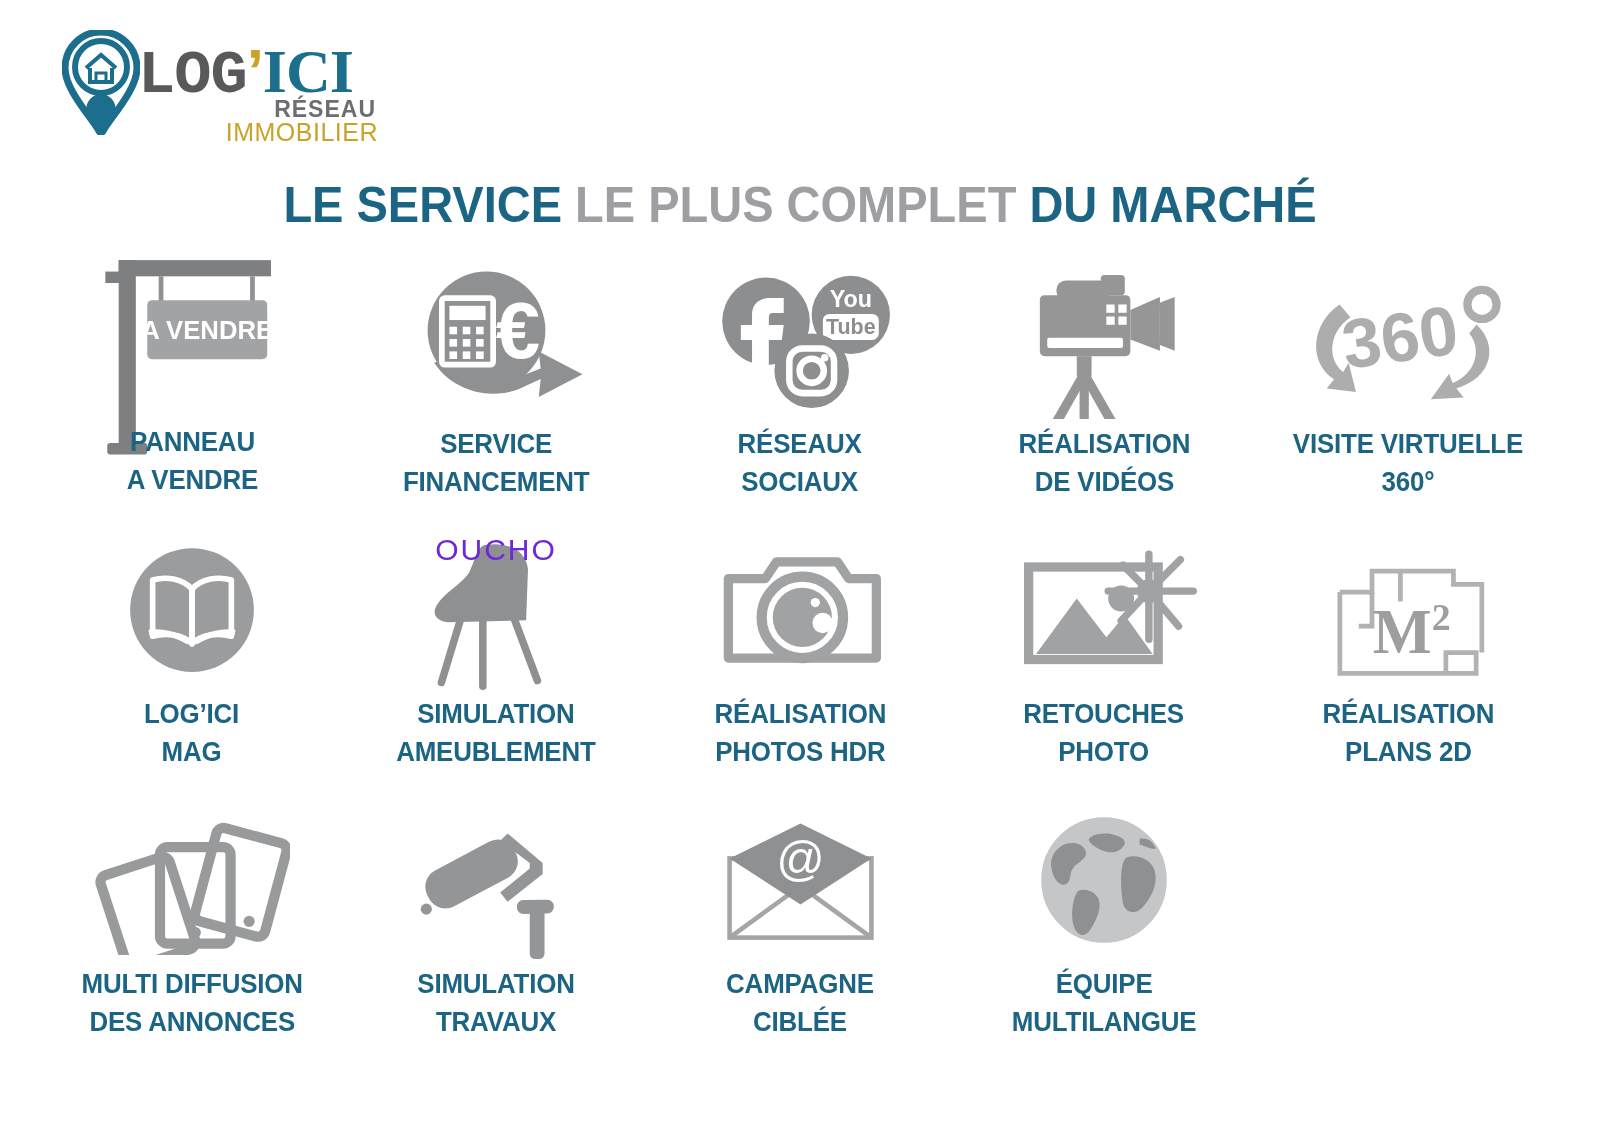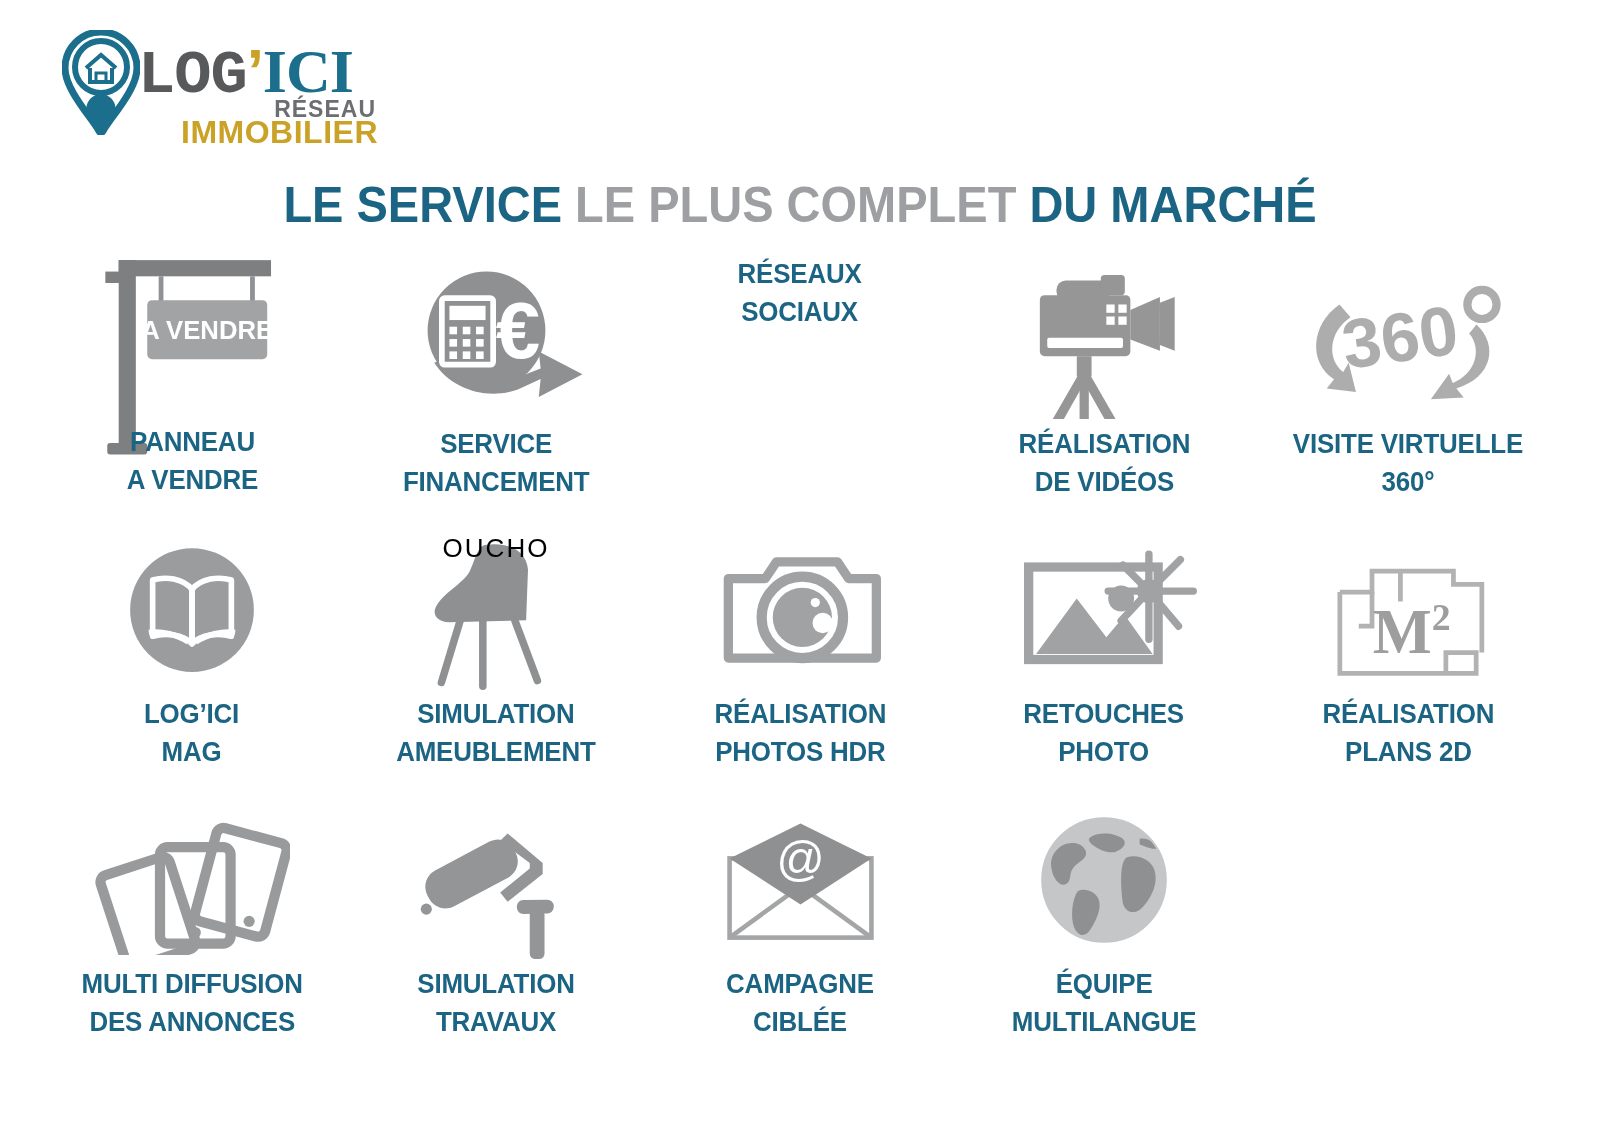--- a/index.html
+++ b/index.html
@@ -54,22 +54,22 @@
     font-size: 23px;
     font-weight: bold;
     color: #6D6E71;
     letter-spacing: 1px;
     line-height: 23px;
   }
   .logo-immobilier {
     position: absolute;
     right: 0px;
     top: 80px;
-    font-size: 32px;
-    font-weight: bold;
+    font-size: 25px;
+    font-weight: normal;
     color: #C9A227;
     letter-spacing: 0.5px;
     line-height: 25px;
   }
 
   
   .page-title {
     position: absolute;
     left: 0;
     right: 0;
@@ -119,23 +119,23 @@
     transform: scaleX(0.96);
     white-space: pre;
   }
 
   
   .watermark {
     position: absolute;
     top: 8px;
     left: 50%;
     transform: translateX(-50%);
-    font-size: 26px;
+    font-size: 30px;
     letter-spacing: 2px;
-    color: #000000;
+    color: #6d28d9;
     font-weight: 400;
     pointer-events: none;
     white-space: nowrap;
   }
   svg { display: block; }
 </style>
 </head>
 <body>
 
 <div class="logo-block">
@@ -199,20 +199,34 @@
             <rect x="70" y="92" width="8" height="8"></rect>
             <rect x="84" y="92" width="8" height="8"></rect>
         </g>
         <text x="128" y="99" font-family="Liberation Sans, sans-serif" font-size="84" font-weight="bold" fill="#ffffff" text-anchor="middle">€</text>
       </svg>
     </div>
     <div class="cell-label"><span>SERVICE</span><br><span>FINANCEMENT</span></div>
   </div>
 
   <div class="cell">
+    <div class="icon-wrap">
+      <svg viewBox="0 0 220 150" width="205" height="140">
+        <circle cx="73" cy="55" r="47" fill="#8C8E90"></circle>
+        <path d="M78 30 h14 v16 h-12 c-3 0 -4 2 -4 5 v8 h16 l-2 16 h-14 v33 h-18 v-33 h-12 v-16 h12 v-11 c0 -11 7 -18 20 -18 Z" fill="#ffffff"></path>
+        <circle cx="164" cy="48" r="42" fill="#8C8E90"></circle>
+        <text x="164" y="40" font-family="Liberation Sans, sans-serif" font-size="25" font-weight="bold" fill="#ffffff" text-anchor="middle">You</text>
+        <rect x="134" y="47" width="60" height="28" rx="7" fill="#ffffff"></rect>
+        <text x="164" y="69" font-family="Liberation Sans, sans-serif" font-size="23" font-weight="bold" fill="#8C8E90" text-anchor="middle">Tube</text>
+        <circle cx="122" cy="108" r="40" fill="#8C8E90"></circle>
+        <rect x="98" y="84" width="48" height="48" rx="14" fill="none" stroke="#ffffff" stroke-width="7"></rect>
+        <circle cx="122" cy="108" r="13" fill="none" stroke="#ffffff" stroke-width="7"></circle>
+        <circle cx="136" cy="94" r="4" fill="#ffffff"></circle>
+      </svg>
+    </div>
     <div class="cell-label"><span>RÉSEAUX</span><br><span>SOCIAUX</span></div>
   </div>
 
   <div class="cell">
     <div class="icon-wrap">
       <svg viewBox="0 0 200 170" width="185" height="157">
         <g fill="#969696">
           <rect x="48" y="20" width="58" height="22" rx="10"></rect>
           <rect x="96" y="14" width="26" height="22" rx="4"></rect>
           <rect x="30" y="36" width="98" height="66" rx="5"></rect>

